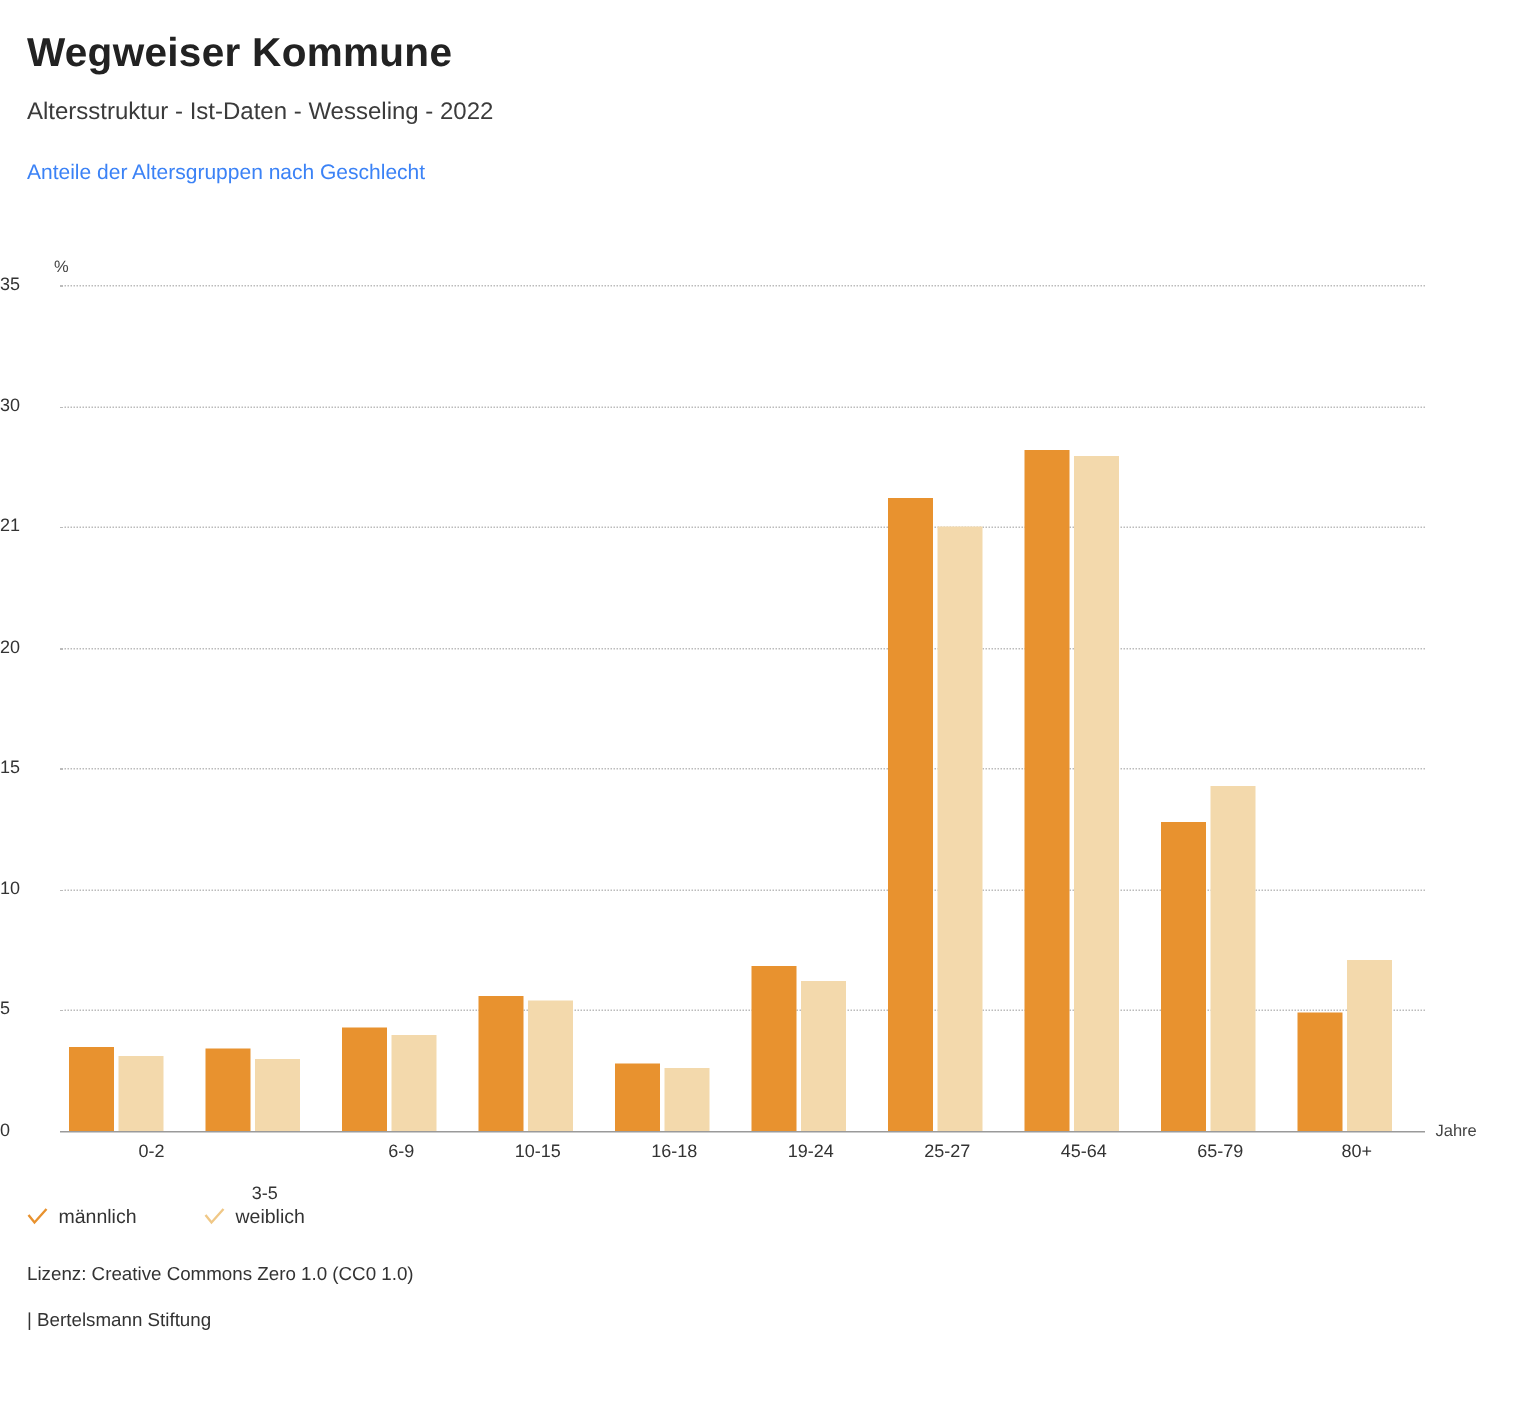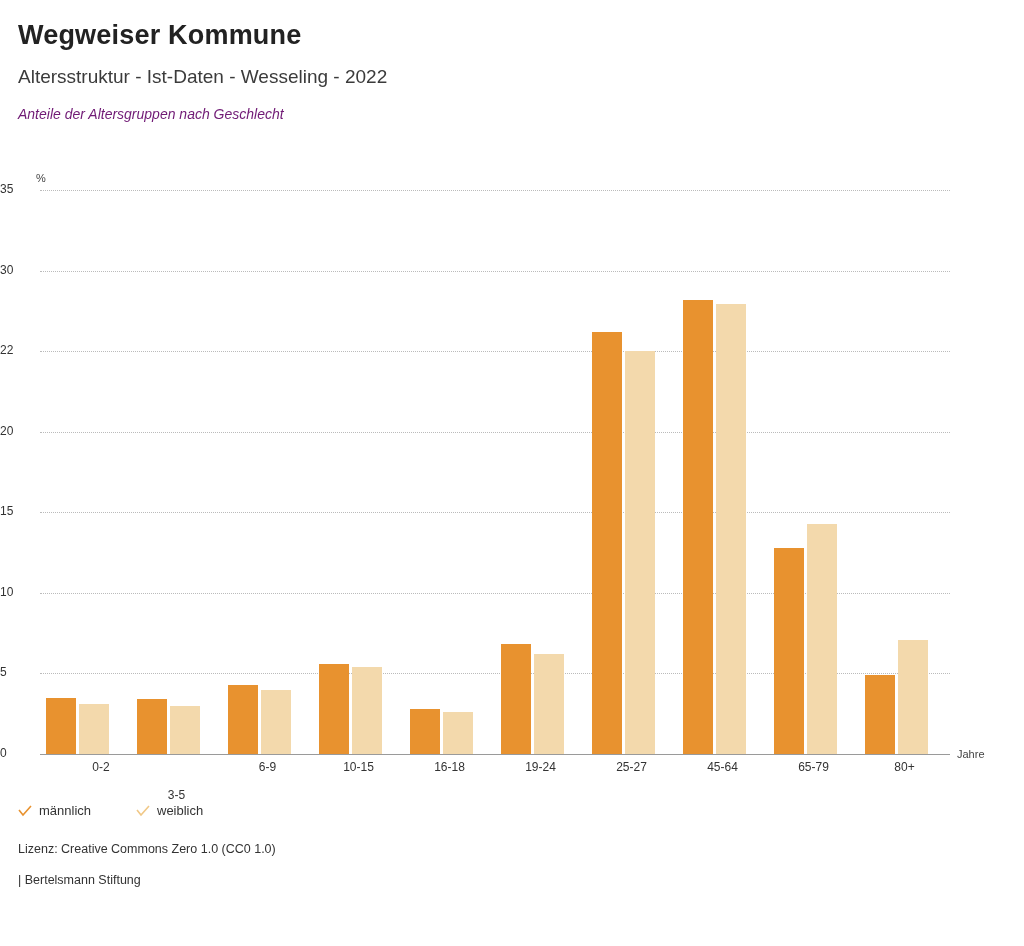--- a/index.html
+++ b/index.html
@@ -27,30 +27,29 @@
     top: 20px;
     font-size: 27px;
     font-weight: bold;
     color: #222222;
     letter-spacing: 0.2px;
   }
   .subtitle {
     position: absolute;
     left: 18px;
     top: 66px;
-    font-size: 19px;
+    font-size: 16px;
     color: #3b3b3b;
   }
   .subsubtitle {
     position: absolute;
     left: 18px;
     top: 106px;
     font-size: 14px;
-    color: #701a75;
-    font-style: italic;
+    color: #3b82f6;
   }
   
   .plot {
     position: absolute;
     left: 40px;
     top: 190px;
     width: 910px;
     height: 564px;
   }
   .y-unit {
@@ -175,21 +174,21 @@
         <div class="gridline" style="top: 161.143px;"></div>
         <div class="gridline" style="top: 80.5714px;"></div>
         <div class="gridline" style="top: 0px;"></div>
       </div>
     <div id="ylabels">
         <div class="ylabel" style="top: 556px; left: -40px;">0</div>
         <div class="ylabel" style="top: 475.429px; left: -40px;">5</div>
         <div class="ylabel" style="top: 394.857px; left: -40px;">10</div>
         <div class="ylabel" style="top: 314.286px; left: -40px;">15</div>
         <div class="ylabel" style="top: 233.714px; left: -40px;">20</div>
-        <div class="ylabel" style="top: 153.143px; left: -40px;">22</div>
+        <div class="ylabel" style="top: 153.143px; left: -40px;">21</div>
         <div class="ylabel" style="top: 72.5714px; left: -40px;">30</div>
         <div class="ylabel" style="top: -8px; left: -40px;">35</div>
       </div>
     <div class="bars" id="bars">
         <div class="group" style="left: 0px; width: 91px;">
           <div class="bar male" style="height: 56.4px; background: rgb(232, 146, 47);"></div>
           <div class="bar female" style="height: 49.9543px; background: rgb(243, 217, 172);"></div>
         </div>
         <div class="group" style="left: 91px; width: 91px;">
           <div class="bar male" style="height: 54.7886px; background: rgb(232, 146, 47);"></div>

